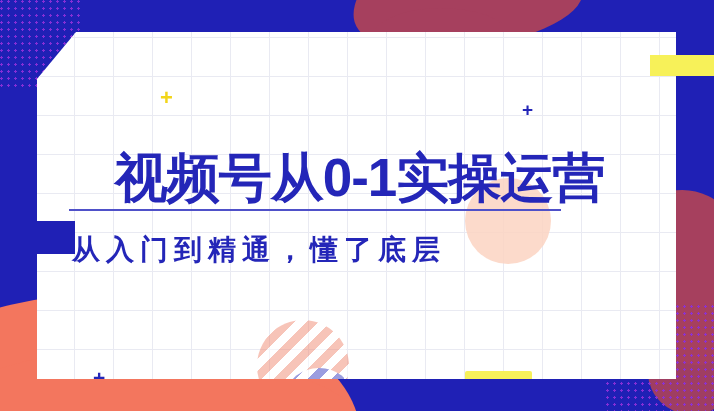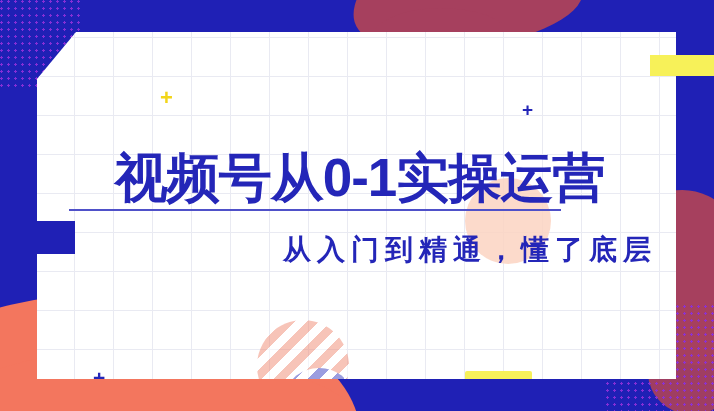--- a/index.html
+++ b/index.html
@@ -191,21 +191,21 @@
     top: 177px;
     width: 492px;
     height: 2px;
     background: #4f51c9;
   }
   .subtitle {
     position: absolute;
     left: 35px;
     top: 198px;
     width: 585px;
-    text-align: right;
+    text-align: left;
     font-size: 28px;
     line-height: 1.42;
     font-weight: 700;
     color: #2426b8;
     letter-spacing: 6px;
     white-space: nowrap;
   }
 
   
   .tab-left {

